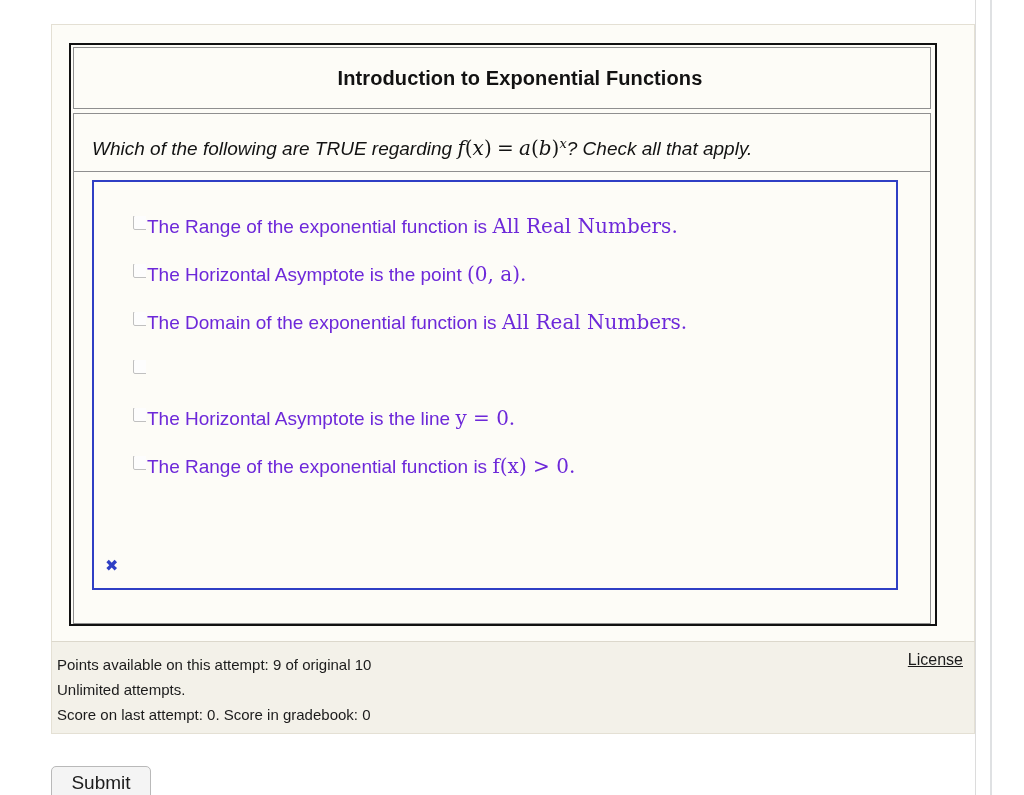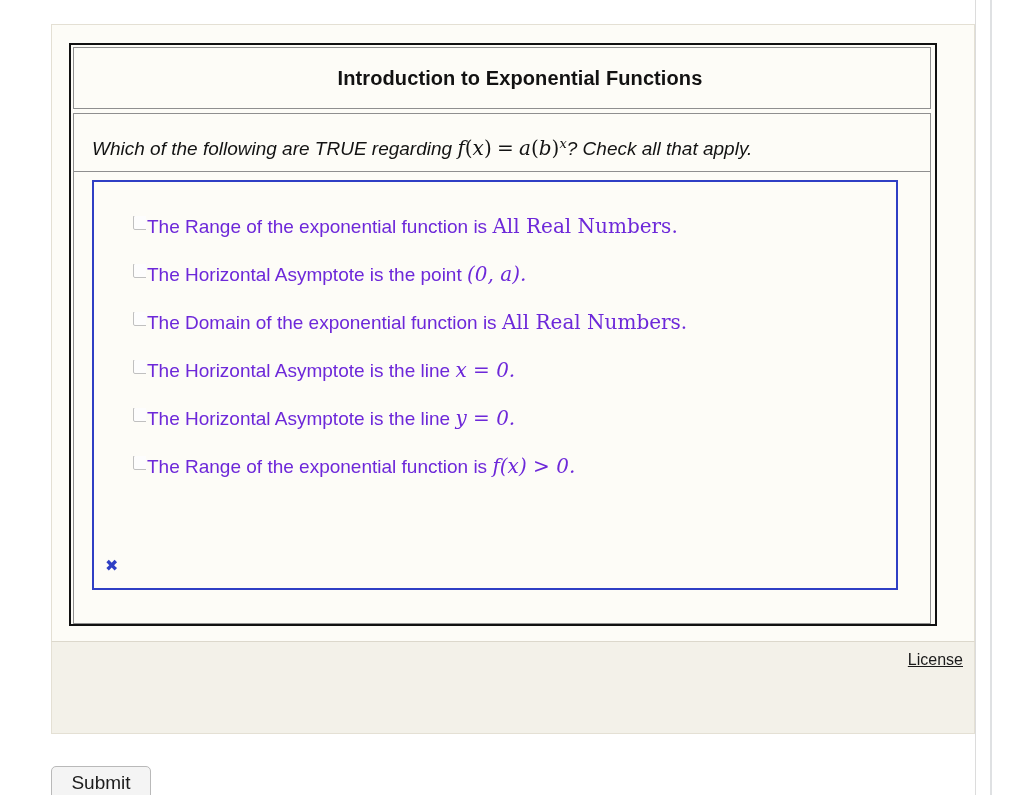--- a/index.html
+++ b/index.html
@@ -155,21 +155,20 @@
     color: #6d28d9;
     white-space: nowrap;
     line-height: 1;
   }
   .option-text .mserif {
     font-family: "DejaVu Serif", serif;
     font-size: 20px;
   }
   .option-text .mathi {
     font-family: "DejaVu Serif", serif;
-    font-style: italic;
     font-size: 20px;
   }
 
   
   .blue-marker {
     position: absolute;
     left: 11px; bottom: 14px;
     color: #2f3fc4;
     font-size: 16px;
     font-weight: bold;
@@ -265,21 +264,20 @@
               <span class="cb-clip">
                   <span class="cb"></span>
                 </span>
               <span class="option-text"><span>The Domain of the exponential function is </span><span class="mserif">All Real Numbers.</span></span>
             </div>
 
             <div class="option-row">
               <span class="cb-clip">
                   <span class="cb"></span>
                 </span>
-              <span class="option-text"><span>The Horizontal Asymptote is the line </span><span class="mathi">x = 0.</span></span>
             </div>
 
             <div class="option-row">
               <span class="cb-clip">
                   <span class="cb"></span>
                 </span>
               <span class="option-text"><span>The Horizontal Asymptote is the line </span><span class="mathi">y = 0.</span></span>
             </div>
 
 
@@ -293,18 +291,23 @@
           </div>
 
           <div class="blue-marker">✖</div>
         </div>
       </div>
 
     </div>
   </div>
 
   <div class="status-panel">
+    <div class="status-lines">
+      <div>Points available on this attempt: 9 of original 10</div>
+      <div>Unlimited attempts.</div>
+      <div>Score on last attempt: 0. Score in gradebook: 0</div>
+    </div>
     <div class="license-link">License</div>
   </div>
 
   <div class="submit-btn">Submit</div>
 
 </div>
 
 </body></html>

